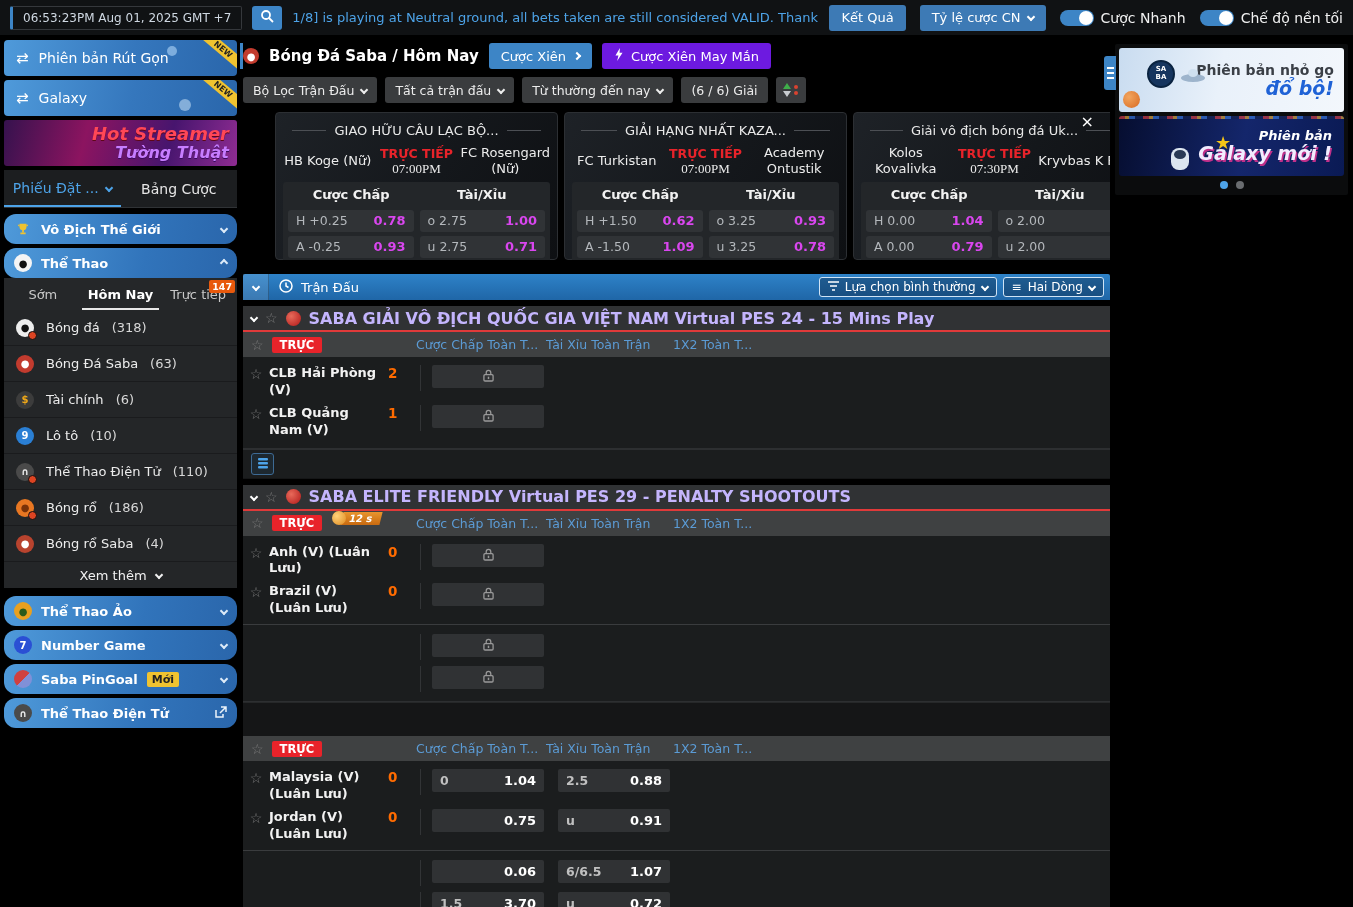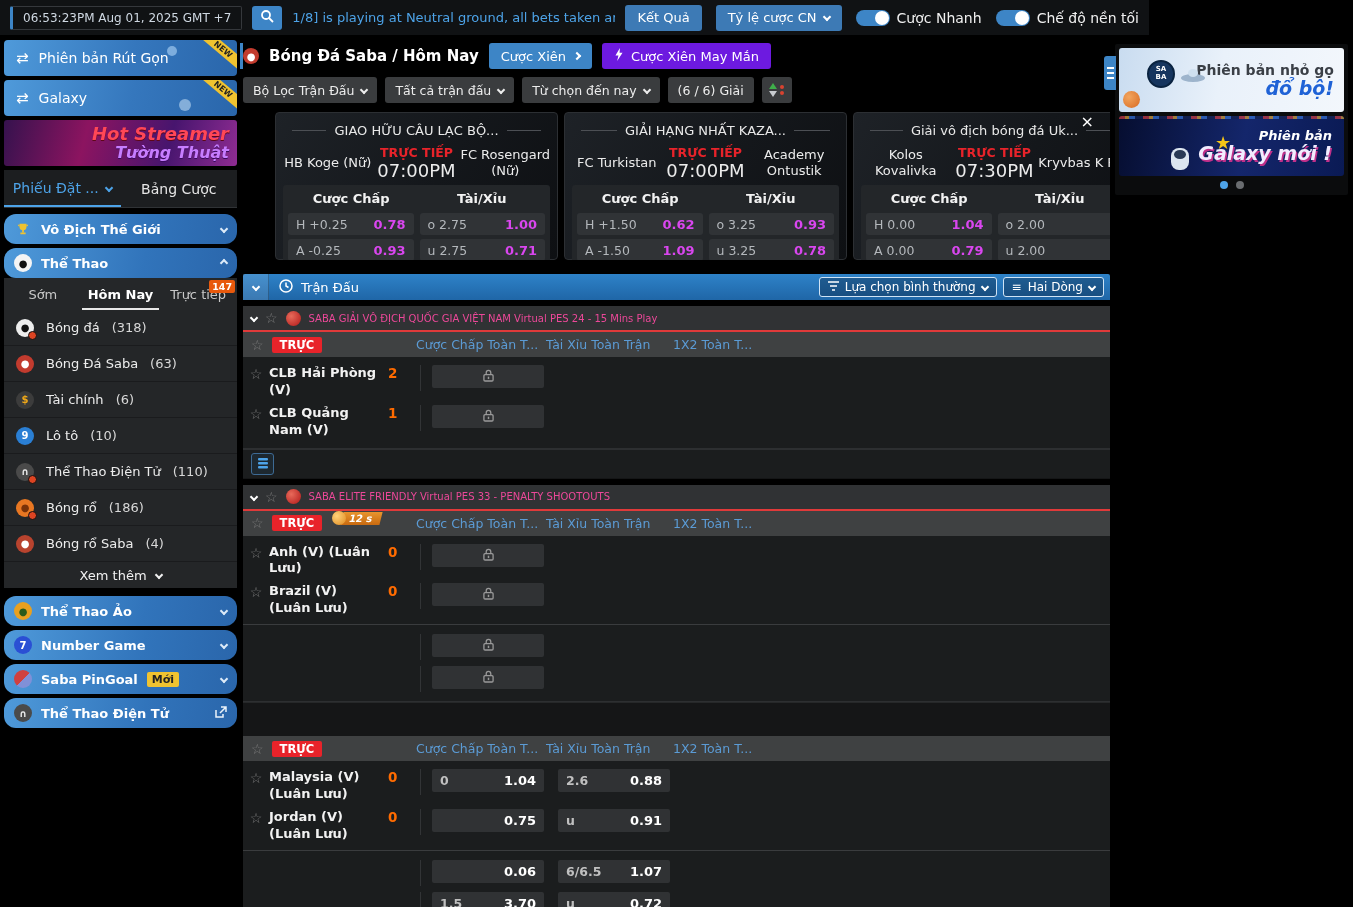--- a/index.html
+++ b/index.html
@@ -7,21 +7,21 @@
     font-family:"DejaVu Sans","Liberation Sans",sans-serif; }
   .app { position:relative; width:1353px; height:907px; background:#000; color:#e8e8e8; }
 
   
   .chev { display:inline-block; width:6px; height:6px; border-right:2px solid currentColor;
           border-bottom:2px solid currentColor; transform:rotate(45deg); margin-left:7px; vertical-align:2px; }
   .chev.up { transform:rotate(-135deg); vertical-align:-2px; }
   .star { color:#7a7a7a; font-size:14px; line-height:1; }
 
   
-  .topbar { position:absolute; left:0; top:0; width:1149px; height:36px; background:#101214;
+  .topbar { position:absolute; left:0; top:0; width:1353px; height:36px; background:#101214;
             display:flex; align-items:center; padding:0 10px; gap:10px; border-bottom:1px solid #000; }
   .timebox { display:flex; align-items:center; height:24px; border:1px solid #35383c; border-left:3px solid #3d85c6;
              border-radius:2px; padding:0 10px; color:#cfd8e2; font-size:12px; white-space:nowrap; }
   .searchbtn { width:30px; height:24px; background:#3d85c6; border:none; border-radius:3px;
                display:flex; align-items:center; justify-content:center; cursor:pointer; }
   .announce { color:#4da3e8; font-size:13px; white-space:nowrap; overflow:hidden; flex:1; }
   .topright { display:flex; align-items:center; gap:14px; margin-left:auto; white-space:nowrap; }
   .bluebtn { background:#3d7ab5; color:#fff; border:none; border-radius:3px; height:26px;
              padding:0 12px; font-size:13px; font-family:inherit; cursor:pointer; }
   .toggle { display:flex; align-items:center; gap:7px; font-size:14px; color:#f0f0f0; cursor:pointer; }
@@ -87,42 +87,42 @@
   
   .featured { position:relative; display:flex; gap:6px; padding-left:32px; height:148px; overflow:hidden; margin-bottom:14px; }
   .fcard { flex:none; width:283px; border:1px solid #2c2f33; border-radius:4px;
            background:linear-gradient(120deg,#1e2227 0%,#14171b 55%,#0e1013 100%); }
   .fcard .title { display:flex; align-items:center; height:26px; margin:4px 8px 0; color:#e8e8e8; font-size:13px; white-space:nowrap; }
   .fcard .title::before, .fcard .title::after { content:""; flex:1; height:1px; background:#4c4f54; margin:0 8px; }
   .fteams { display:flex; align-items:center; margin:2px 6px 4px; }
   .fteam { flex:1; text-align:center; font-size:13px; color:#ececec; line-height:1.25; }
   .fmid { width:86px; text-align:center; }
   .fmid .live { color:#e8232a; font-weight:bold; font-size:12.5px; }
-  .fmid .time { color:#ececec; font-size:18px; }
+  .fmid .time { color:#ececec; font-size:13px;font-family:Liberation Serif, serif; }
   .fodds { background:#232629; border-radius:3px; margin:0 7px 6px; padding:2px 3px 4px; }
   .foheads { display:flex; height:22px; align-items:center; }
   .fohead { flex:1; text-align:center; font-weight:bold; font-size:13px; color:#f2f2f2; }
   .forow { display:flex; gap:6px; margin-top:4px; padding:0 2px; }
   .fcell { flex:1; display:flex; align-items:center; background:#303336; border-radius:3px; height:22px; padding:0 8px; cursor:pointer; }
   .fcell .lb { color:#b4b8bc; font-size:12.5px; }
   .fcell .od { margin-left:auto; color:#d946ef; font-weight:bold; font-size:13px; }
   .fclose { position:absolute; right:16px; top:2px; color:#fff; font-size:16px; cursor:pointer; line-height:1; }
 
   
   .boardhead { display:flex; align-items:center; height:26px; margin-top:2px;
                background:linear-gradient(180deg,#2e82c8,#1f66a7); border-radius:2px 2px 0 0; }
   .bh-toggle { width:26px; height:100%; display:flex; align-items:center; justify-content:center;
                background:rgba(255,255,255,.12); border-right:1px solid rgba(0,0,0,.25); color:#fff; cursor:pointer; }
   .bh-title { display:flex; align-items:center; gap:8px; color:#fff; font-size:13px; margin-left:10px; }
   .bh-right { margin-left:auto; display:flex; gap:6px; margin-right:6px; }
   .pill { display:flex; align-items:center; gap:6px; height:20px; border:1px solid #cfe3f5; border-radius:3px;
           background:rgba(8,30,52,.35); color:#fff; font-size:12px; padding:0 8px; cursor:pointer; }
   .leaguebar { display:flex; align-items:center; gap:8px; height:26px; background:#303234;
                border-bottom:2px solid #e03a3a; padding:0 8px; margin-top:6px; }
-  .leaguebar .name { font-size:10px; color:#ec4899; }
+  .leaguebar .name { font-size:16px; color:#c4b5fd;font-weight:bold; }
   .llogo { width:15px; height:15px; border-radius:50%; background:radial-gradient(circle at 35% 35%,#e86a5a,#b01818); flex:none; }
   .subhead { position:relative; display:flex; align-items:center; height:25px; background:#3f4142; padding:0 8px; gap:8px; }
   .livebadge { background:#e8232a; color:#fff; font-weight:bold; font-size:11.5px; border-radius:2px; padding:1px 8px; }
   .timerflag { display:flex; align-items:center; margin-left:2px; margin-top:-10px; }
   .timerball { width:14px; height:14px; border-radius:50%; background:radial-gradient(circle at 35% 35%,#ffd27a,#e08a1e); z-index:1; }
   .timerflag .tf { margin-left:-4px; background:linear-gradient(180deg,#e8952e,#c86a10); color:#fff; font-size:10px;
                    font-weight:bold; padding:1px 9px 1px 7px; transform:skewX(-14deg); }
   .collbl { position:absolute; color:#5b9bd5; font-size:12.5px; cursor:pointer; }
   .c1 { left:173px; } .c2 { left:303px; } .c3 { left:430px; }
   .mblock { background:#1b1d1e; border-bottom:1px solid #2d2f31; padding:5px 0 6px; }
@@ -357,21 +357,21 @@
     <div class="filterrow">
       <button class="gbtn">
           <span>Bộ Lọc Trận Đấu</span>
           <span class="chev"></span>
         </button>
       <button class="gbtn">
           <span>Tất cả trận đấu</span>
           <span class="chev"></span>
         </button>
       <button class="gbtn">
-          <span>Từ chọn đến nay</span>
+          <span>Từ thường đến nay</span>
           <span class="chev"></span>
         </button>
       <button class="gbtn">
           <span>(6 / 6) Giải</span>
         </button>
       <button class="sortbtn">
         <span style="display:flex;flex-direction:column;gap:2px">
             <i class="tri-up"></i>
             <i class="tri-dn"></i>
           </span>
@@ -583,21 +583,21 @@
               <rect x="1" y="9" width="10" height="2.4" rx="1" fill="#4da3e8"></rect>
             </svg>
         </span>
       </div>
     </div>
 
     <div class="leaguebar">
       <span class="chev" style="margin-left:0;color:#fff"></span>
       <span class="star">☆</span>
       <span class="llogo"></span>
-      <span class="name">SABA ELITE FRIENDLY Virtual PES 33 - PENALTY SHOOTOUTS</span>
+      <span class="name">SABA ELITE FRIENDLY Virtual PES 29 - PENALTY SHOOTOUTS</span>
     </div>
     <div class="subhead">
       <span class="star">☆</span>
       <span class="livebadge">TRỰC</span>
       <span class="timerflag">
         <span class="timerball"></span>
         <span class="tf">12 s</span>
       </span>
       <span class="collbl c1">Cược Chấp Toàn T...</span>
       <span class="collbl c2">Tài Xỉu Toàn Trận</span>
@@ -676,21 +676,21 @@
       <div class="mrow">
         <span class="mstar star">☆</span>
         <span class="mname">Malaysia (V) (Luân Lưu)</span>
         <span class="mscore">0</span>
         <div class="oddsarea">
           <div class="obox vals">
             <span class="lb">0</span>
               <span class="od">1.04</span>
           </div>
           <div class="obox vals">
-            <span class="lb">2.6</span>
+            <span class="lb">2.5</span>
               <span class="od">0.88</span>
           </div>
         </div>
       </div>
       <div class="mrow">
         <span class="mstar star">☆</span>
         <span class="mname">Jordan (V) (Luân Lưu)</span>
         <span class="mscore">0</span>
         <div class="oddsarea">
           <div class="obox vals">

